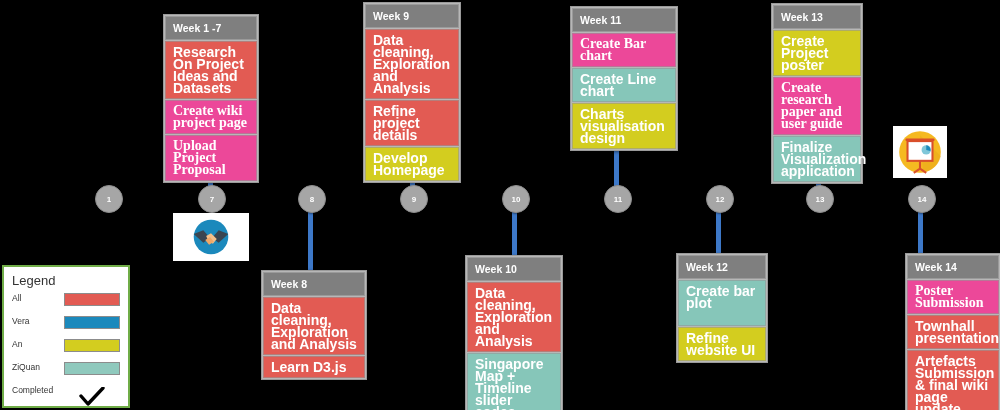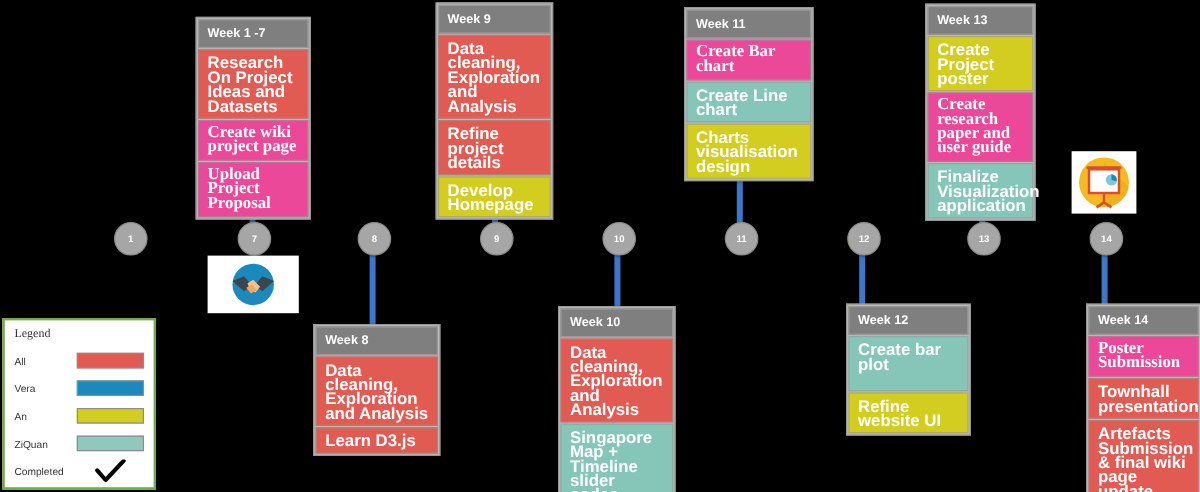--- a/index.html
+++ b/index.html
@@ -74,24 +74,24 @@
     position:absolute;
     left:2px;top:265px;
     width:128px;height:143px;
     background:#ffffff;
     border:2px solid #70ad47;
     box-sizing:border-box;
     z-index:8;
     padding:6px 8px 0 8px;
   }
   #legend .legend-title{
-    font-size:10px;color:#333;margin-bottom:5px;font-family:Liberation Serif, serif;
+    font-size:13px;color:#333;margin-bottom:5px;
   }
   .legend-row{
-    display:flex;align-items:center;
+    display:flex;
     height:23px;
   }
   .legend-label{
     font-size:8.5px;color:#333;width:52px;flex:none;
   }
   .legend-swatch{
     width:58px;height:13px;
     border:1px solid #8c8c8c;
     box-sizing:border-box;
   }
@@ -146,21 +146,21 @@
       <div class="task t-all">Data cleaning, Exploration and Analysis</div>
       <div class="task t-ziquan">Singapore Map + Timeline slider codes</div>
       <div class="task t-vera">Singapore Map + Timeline slider codes</div>
     </div>
     <div class="card" style="left: 570px; top: 6px; width: 108px;">
       <div class="card-header">Week 11</div>
       <div class="task t-vera">Create Bar chart</div>
       <div class="task t-ziquan">Create Line chart</div>
       <div class="task t-an">Charts visualisation design</div>
     </div>
-    <div class="card" style="left: 705px; top: 253px; width: 104px;">
+    <div class="card" style="left: 676px; top: 253px; width: 92px;">
       <div class="card-header">Week 12</div>
       <div class="task t-ziquan" style="height: 46px;">Create bar plot</div>
       <div class="task t-an">Refine website UI</div>
     </div>
     <div class="card" style="left: 771px; top: 3px; width: 92px;">
       <div class="card-header">Week 13</div>
       <div class="task t-an">Create Project poster</div>
       <div class="task t-vera">Create research paper and user guide</div>
       <div class="task t-ziquan">Finalize Visualization application</div>
     </div>

